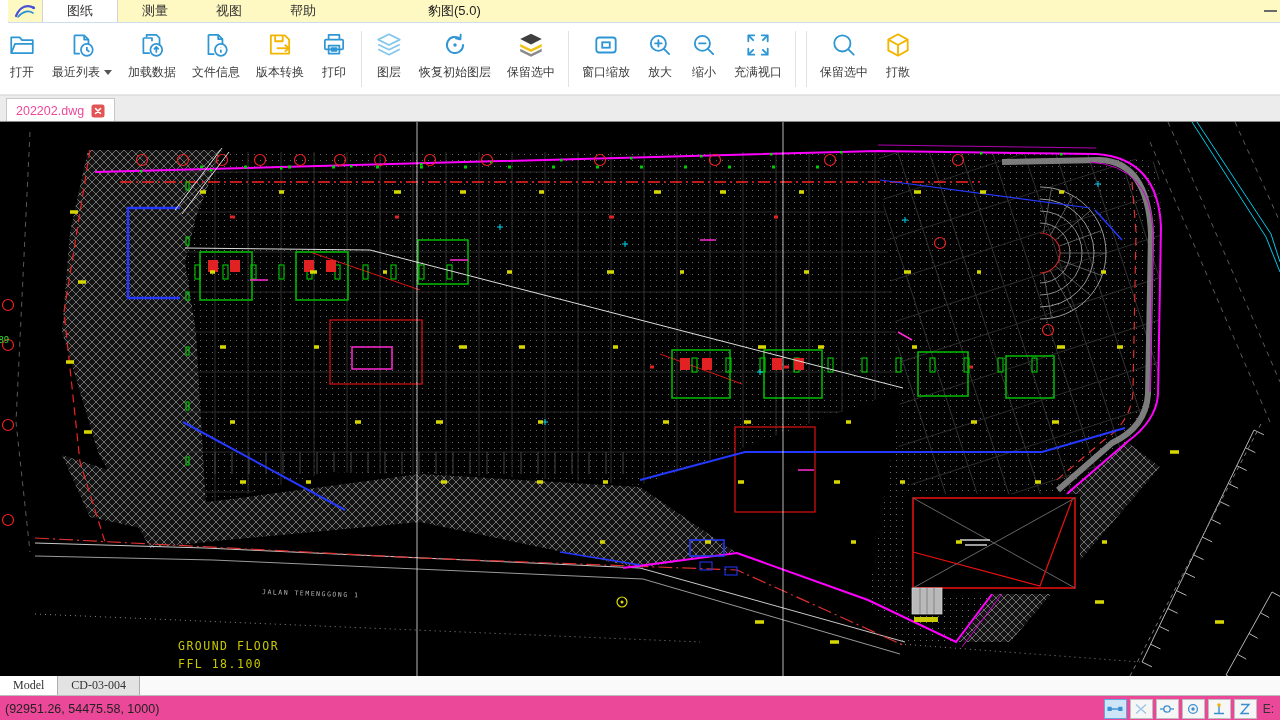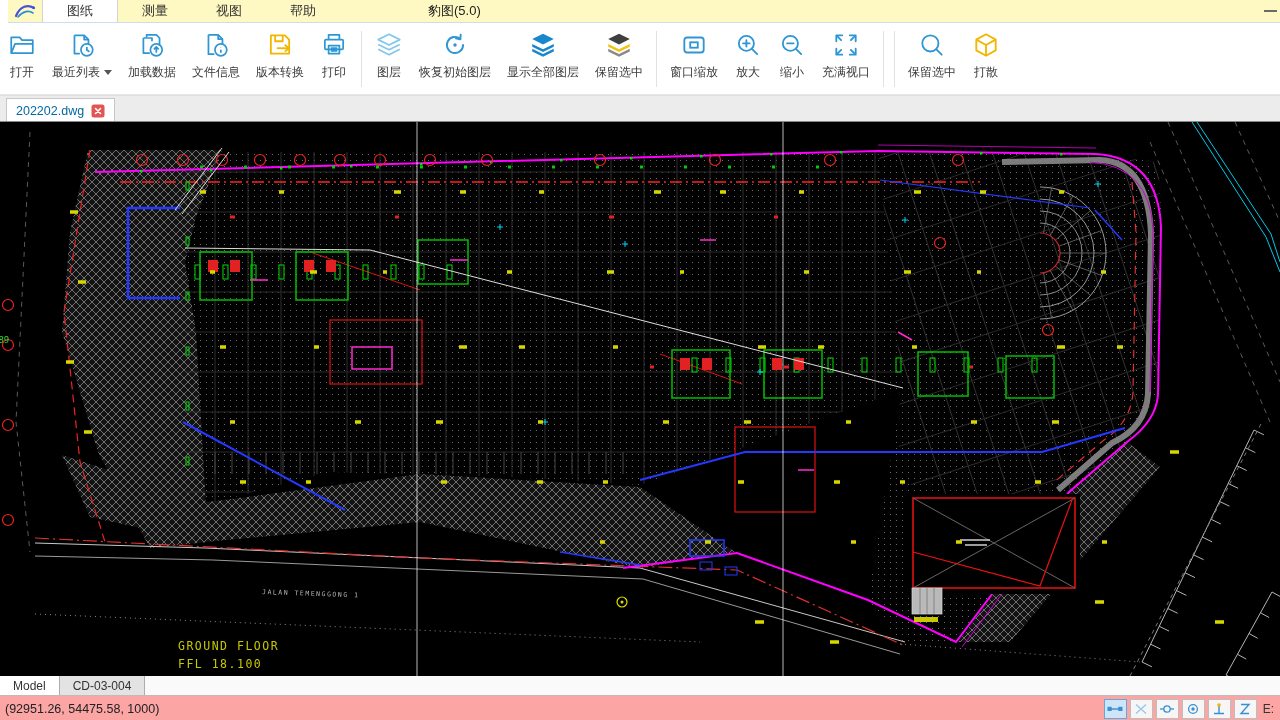--- a/index.html
+++ b/index.html
@@ -23,32 +23,32 @@
   .tsep{width:1px;height:56px;background:#e2e2e2;margin:0 5px;align-self:center;}
   .tbtn{display:flex;flex-direction:column;align-items:center;padding:0 8px;cursor:pointer;}
   .tbtn svg{width:28px;height:28px;margin-bottom:5px;}
   .tlbl{font-size:12px;color:#3a3a3a;white-space:nowrap;display:flex;align-items:center;}
   .caret{width:0;height:0;border-left:4px solid transparent;border-right:4px solid transparent;
     border-top:5px solid #555;margin-left:4px;display:inline-block;}
   
   .doctabs{position:absolute;top:95px;left:0;width:1280px;height:26px;background:#ececec;
     border-top:1px solid #e0e0e0;}
   .dtab{position:absolute;left:6px;top:2px;height:23px;background:#fff;border:1px solid #c7c7c7;
-    border-bottom:none;display:flex;align-items:center;padding:0 9px;font-size:12.5px;color:#0369a1;cursor:pointer;}
+    border-bottom:none;display:flex;align-items:center;padding:0 9px;font-size:12.5px;color:#ec4899;cursor:pointer;}
   .dtab .close{margin-left:7px;width:14px;height:14px;cursor:pointer;}
   
   .canvas{position:absolute;top:121px;left:0;width:1280px;height:554px;background:#000;border-top:1px solid #888;}
   
   .sheettabs{position:absolute;top:676px;left:0;width:1280px;height:19px;background:#fafafa;display:flex;}
   .stab{padding:0 13px;display:flex;align-items:center;font-size:12px;color:#333;
-    border-right:1px solid #adadad;cursor:pointer;}
+    border-right:1px solid #adadad;cursor:pointer;font-family:Liberation Serif, serif;}
   .stab.active{background:#fff;}
   .stab.inactive{background:#e3e3e3;}
   
-  .statusbar{position:absolute;top:695px;left:0;width:1280px;height:25px;background:#fca5a5;
+  .statusbar{position:absolute;top:695px;left:0;width:1280px;height:25px;background:#ec4899;
     border-top:1px solid #bcbcbc;display:flex;align-items:center;font-size:12.5px;color:#222;}
   .coords{margin-left:5px;}
   .snaps{position:absolute;right:6px;top:3px;display:flex;align-items:center;gap:3px;}
   .snapbtn{width:21px;height:18px;border:1px solid #bdbdbd;background:#f6f6f6;display:flex;
     align-items:center;justify-content:center;cursor:pointer;}
   .snapbtn.active{background:#cde5f7;border-color:#63a7db;}
   .drive{font-size:12px;color:#333;margin-left:3px;}
   svg text{user-select:none;}
 </style>
 </head>
@@ -154,28 +154,20 @@
       </svg>
         <span class="tlbl">图层</span>
     </div>
     <div class="tbtn">
       <svg viewBox="0 0 26 26" fill="none" stroke="#2e96d4" stroke-width="1.8" stroke-linecap="round">
         <path d="M20.5 13 a7.5 7.5 0 1 1 -2.6-5.7"></path>
           <path d="M18.3 3.5 l-.4 4.2 -4.1-.9" stroke-linejoin="round"></path>
         <circle cx="13" cy="13" r="1.6" fill="#2e96d4" stroke="none"></circle>
       </svg>
         <span class="tlbl">恢复初始图层</span>
-    </div>
-    <div class="tbtn">
-      <svg viewBox="0 0 26 26" fill="#1a86cc">
-        <path d="M13 2.5 L23 7.5 13 12.5 3 7.5 z"></path>
-        <path d="M3 12 l10 5 10-5 v2.6 l-10 5 -10-5 z"></path>
-        <path d="M3 17.4 l10 5 10-5 v2.6 l-10 5 -10-5 z" transform="translate(0,-1)"></path>
-      </svg>
-        <span class="tlbl">显示全部图层</span>
     </div>
     <div class="tbtn">
       <svg viewBox="0 0 26 26">
         <path d="M13 2.5 L23 7.5 13 12.5 3 7.5 z" fill="#3f3f3f"></path>
         <path d="M3 12 l10 5 10-5 v2.6 l-10 5 -10-5 z" fill="#f2c212"></path>
         <path d="M3 16.4 l10 5 10-5 v2.6 l-10 5 -10-5 z" fill="#8a8a8a"></path>
       </svg>
         <span class="tlbl">保留选中</span>
     </div>
   </div>

